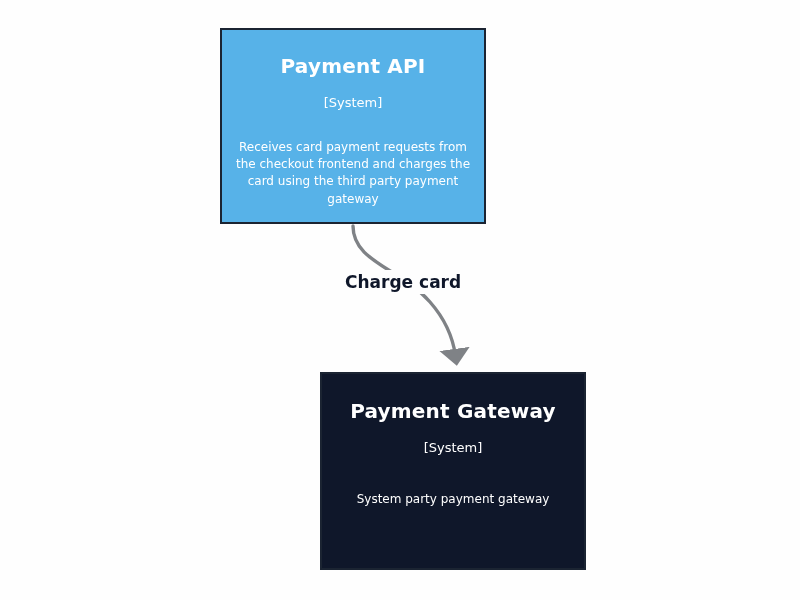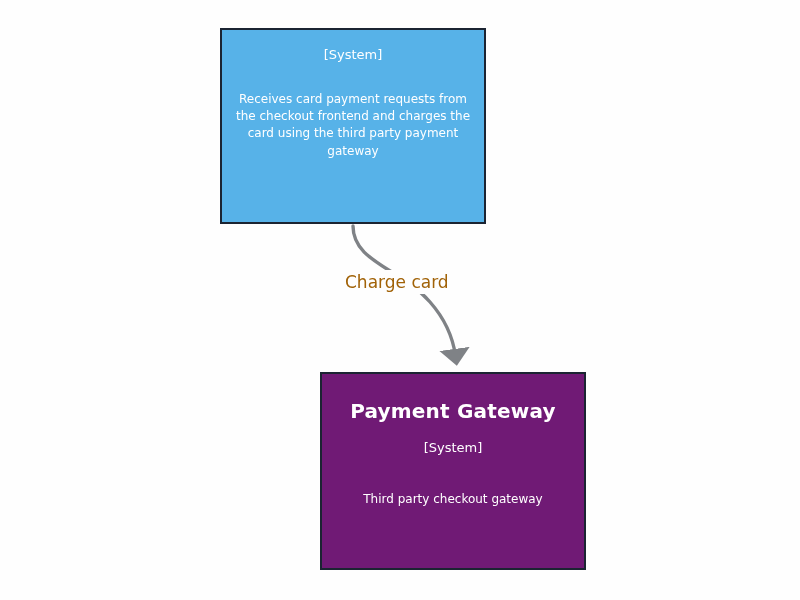--- a/index.html
+++ b/index.html
@@ -34,21 +34,21 @@
     top: 28px;
     width: 266px;
     height: 196px;
     background: #57b2e8;
   }
   #node-payment-gateway {
     left: 320px;
     top: 372px;
     width: 266px;
     height: 198px;
-    background: #701a75;
+    background: #0f172a;
   }
   .node-title {
     font-size: 20px;
     font-weight: bold;
     letter-spacing: 0.2px;
     line-height: 1.2;
   }
   .node-subtitle {
     font-size: 13px;
     font-weight: normal;
@@ -73,47 +73,49 @@
     left: 0;
     top: 0;
     width: 800px;
     height: 600px;
   }
   #edge-label-charge-card {
     position: absolute;
     left: 341px;
     top: 270px;
     font-size: 17px;
-    color: #a16207;
+    color: #0f172a;
     background: #fefefe;
     padding: 1px 4px;
     white-space: nowrap;
     line-height: 1.3;
+    font-weight: bold;
   }
 </style>
 </head>
 <body>
 
 <div id="canvas">
 
   <svg id="edge-layer" viewBox="0 0 800 600" xmlns="http://www.w3.org/2000/svg">
     <defs>
       <marker id="arrowhead-charge-card" markerWidth="9" markerHeight="9" refX="2.1" refY="4.5" orient="auto" markerUnits="strokeWidth">
         <path d="M 0 0 L 5 4.5 L 0 9 z" fill="#7f8286"></path>
       </marker>
     </defs>
     <path d="M 353 226 C 353 262, 400 268, 430 302 C 445 319, 453 338, 455.5 356" fill="none" stroke="#7f8286" stroke-width="3.4" stroke-linecap="round" marker-end="url(#arrowhead-charge-card)"></path>
   </svg>
 
   <div id="edge-label-charge-card">Charge card</div>
 
   <div class="node" id="node-payment-api">
+    <div class="node-title">Payment API</div>
     <div class="node-subtitle">[System]</div>
     <div class="node-desc">Receives card payment requests from the checkout frontend and charges the card using the third party payment gateway</div>
   </div>
 
   <div class="node" id="node-payment-gateway">
     <div class="node-title">Payment Gateway</div>
     <div class="node-subtitle">[System]</div>
-    <div class="node-desc">Third party checkout gateway</div>
+    <div class="node-desc">System party payment gateway</div>
   </div>
 
 </div>
 
 </body></html>

